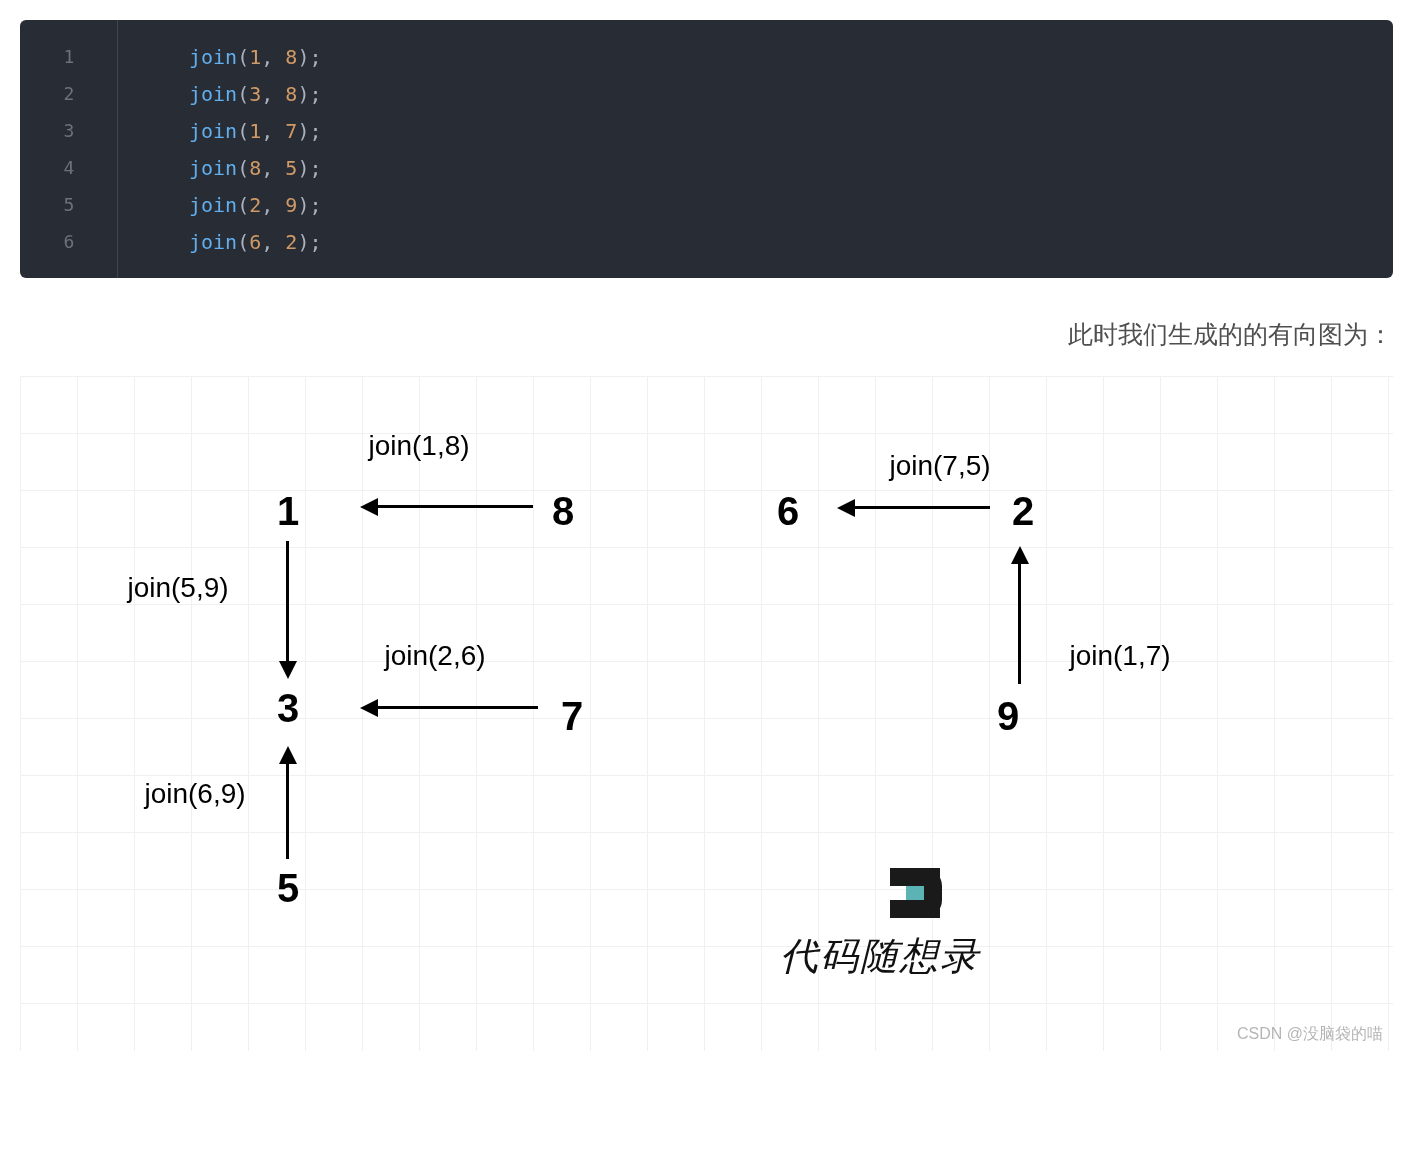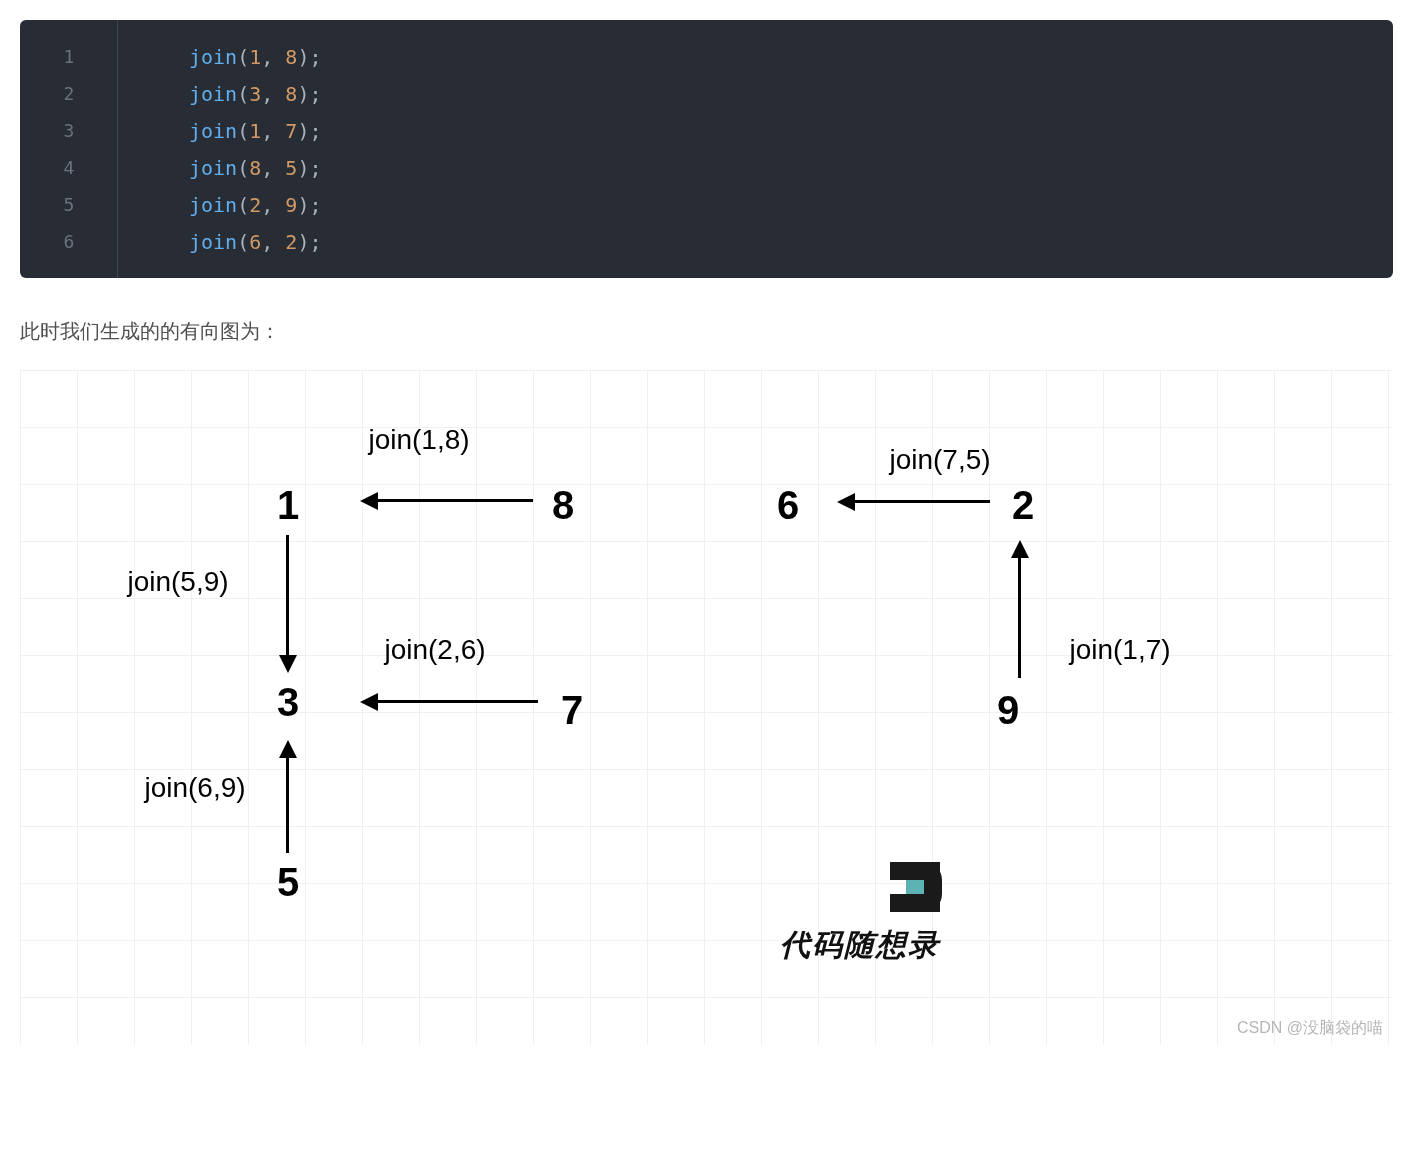--- a/index.html
+++ b/index.html
@@ -39,22 +39,23 @@
     .code-content {
       padding-left: 30px;
       color: #abb2bf;
     }
     .tok-fn { color: #61afef; margin-left: 41px; }
     .tok-paren { color: #abb2bf; }
     .tok-num { color: #d19a66; }
     .tok-punct { color: #abb2bf; }
     .paragraph {
       color: #4f4f4f;
-      font-size: 20px;
+      font-size: 25px;
       margin-bottom: 25px;
+      text-align: right;
     }
     .diagram-wrap {
       position: relative;
       width: 1373px;
       height: 675px;
       background: #fff;
       background-image:
         linear-gradient(#f0f0f0 1px, transparent 1px),
         linear-gradient(90deg, #f0f0f0 1px, transparent 1px);
       background-size: 57px 57px;
@@ -104,22 +105,22 @@
     .arrow-head-up {
       position: absolute;
       width: 0; height: 0;
       border-left: 9px solid transparent;
       border-right: 9px solid transparent;
       border-bottom: 18px solid #000;
     }
     .brand {
       position: absolute;
       font-family: "KaiTi","STKaiti",serif;
-      font-size: 30px;
-      font-weight: 700;
+      font-size: 38px;
+      font-weight: 400;
       color: #111;
       font-style: italic;
       letter-spacing: 2px;
     }
     .brand-logo {
       position: absolute;
       width: 70px;
       height: 50px;
     }
     .brand-logo .bar1 { position:absolute; left:0; top:0; width:50px; height:18px; background:#1a1a1a; }

